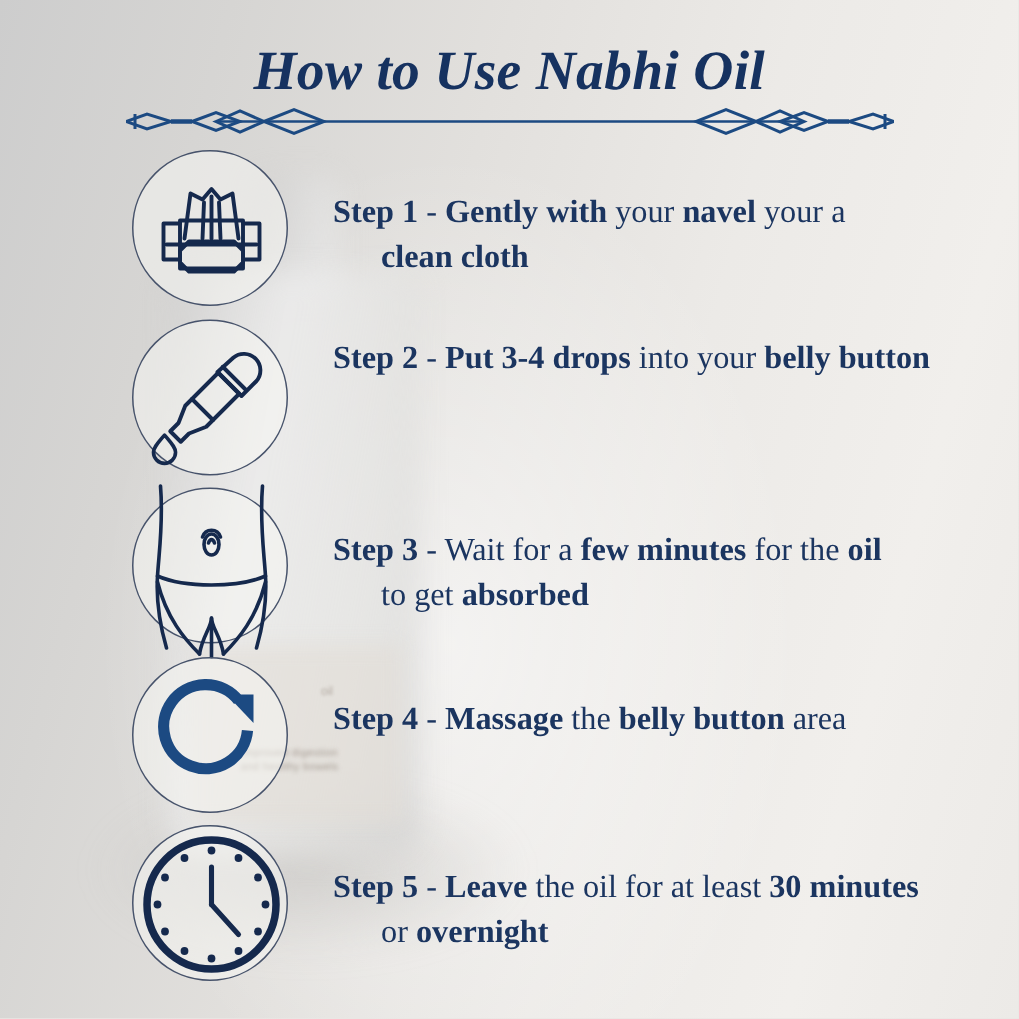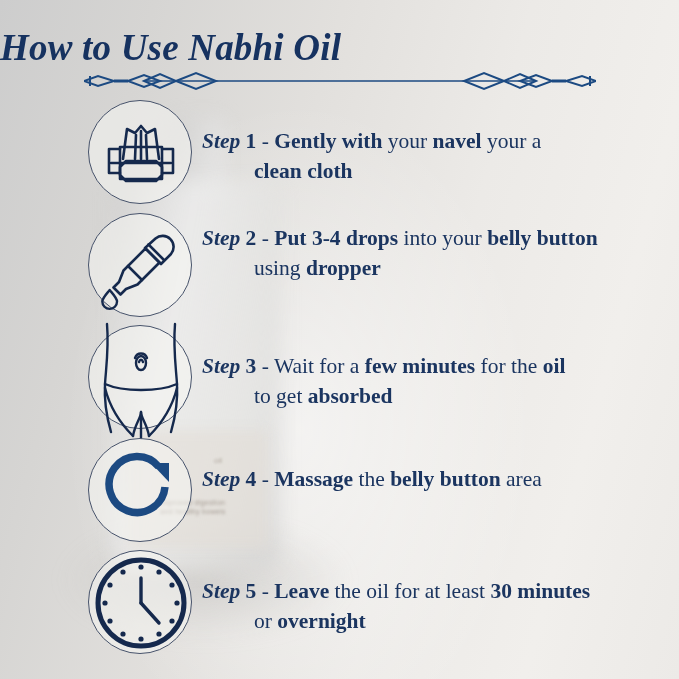--- a/index.html
+++ b/index.html
@@ -41,41 +41,41 @@
     color:rgba(150,140,130,.85);filter:blur(1.4px);letter-spacing:.3px;
   }
   .label-oil{
     position:absolute;left:214px;top:456px;
     font-family:"Liberation Sans",sans-serif;font-size:8px;
     color:rgba(160,150,140,.7);filter:blur(1.2px);
   }
 
   
   .title{
-    position:absolute;left:0;top:26px;width:679px;
+    position:absolute;left:0;top:26px;width:679px;text-align:center;
     font-size:37px;font-style:italic;font-weight:bold;color:#163260;
     letter-spacing:.2px;
   }
   .divider{
     position:absolute;left:84px;top:70px;width:512px;height:22px;
   }
   
   .step{position:absolute;left:0;width:679px;}
   .circle{
     position:absolute;left:88px;width:104px;height:104px;border-radius:50%;
     border:1px solid #47536b;
     background:rgba(246,245,243,.55);
     box-sizing:border-box;
   }
   .circle svg{position:absolute;left:0;top:0;overflow:visible;}
   .txt{
     position:absolute;left:202px;width:470px;
     font-size:21.5px;line-height:30px;color:#1b3560;
   }
-  .txt .lbl{font-style:italic;font-weight:bold;}
+  .txt .lbl{font-weight:bold;margin-left:20px;}
   .txt .num{font-weight:bold;font-style:normal;}
   .txt .dash{font-weight:normal;}
   .txt b{font-weight:bold;}
   .txt .l2{display:block;padding-left:52px;}
 </style>
 </head>
 <body>
 
 <div id="page">
 
@@ -140,21 +140,20 @@
           <path d="M66.5 24.5 a11 11 0 0 1 15.5 15.5 L72 50 L56 34 Z"></path>
           <path d="M59.5 30.5 L75 46"></path>
           <path d="M56.5 34.5 L34.5 56.5 L30 68 L24.5 73.5 L31.5 80.5 L37 75 L48.5 70.5 L70.5 48.5 Z"></path>
           <path d="M39 52 L53 66"></path>
           <path d="M27 84 c-5 6 -8 9 -8 12.5 a8 8 0 0 0 16 0 c0 -3.5 -3 -6.5 -8 -12.5 Z" transform="translate(-6,-4) scale(0.92) translate(2,3)"></path>
         </g>
       </svg>
     </div>
     <div class="txt" style="top:10px;">
       <span><span class="lbl">Step</span> <span class="num">2</span> <span class="dash">-</span> </span><span><b>Put 3-4 drops</b><span> into your </span><b>belly button</b></span>
-      <span class="l2"><span>using </span><b>dropper</b></span>
     </div>
   </div>
 
   <div class="step" style="top:325px;">
     <div class="circle" style="top:0;">
       <svg width="104" height="104" viewBox="0 0 104 104">
         <g stroke="#15294d" stroke-width="2.4" fill="none" stroke-linejoin="round" stroke-linecap="round">
           <path d="M18 -2 C20 22 17 42 16 58 C15 74 18 92 22 106"></path>
           <path d="M86 -2 C84 22 87 42 88 58 C89 74 86 92 82 106"></path>
           <path d="M16 58 C34 66 70 66 88 58"></path>

